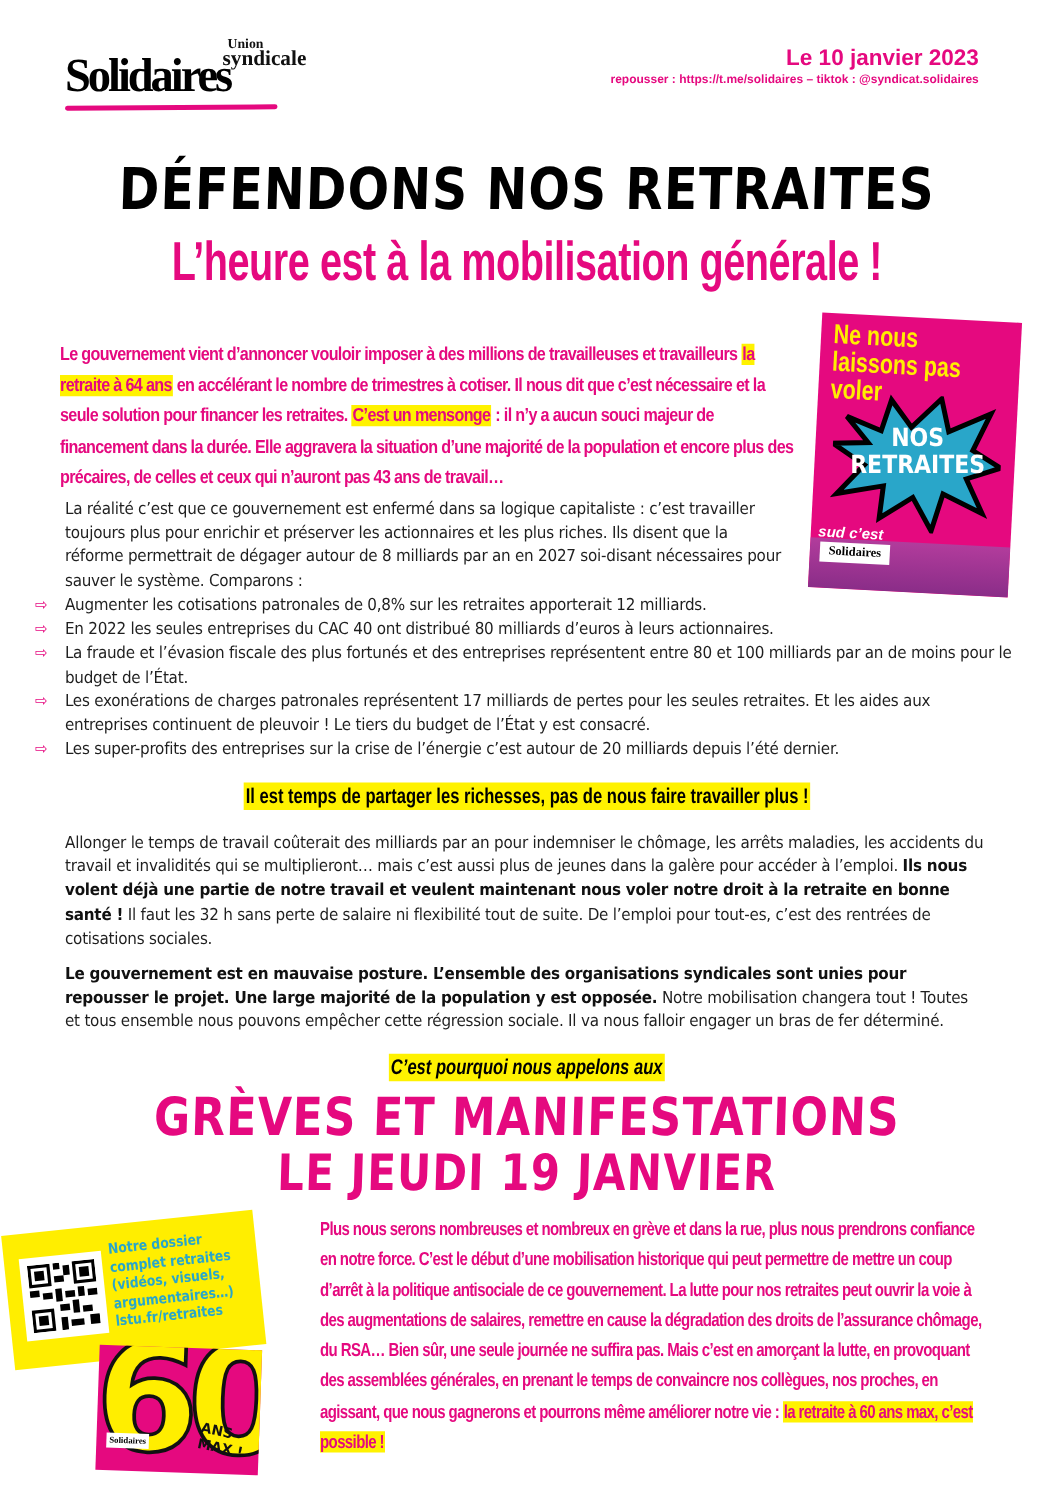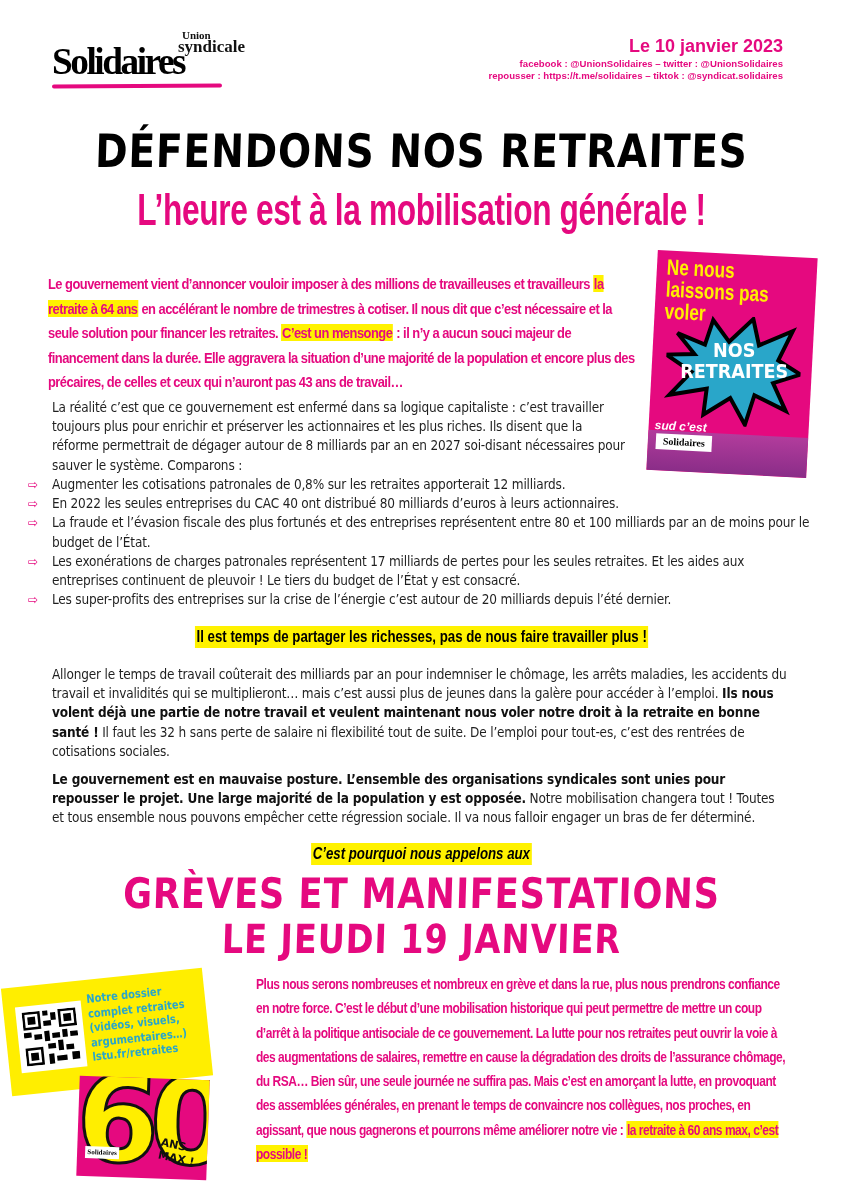--- a/index.html
+++ b/index.html
@@ -80,21 +80,20 @@
 
 <div class="logo">
   <span class="logo-union">Union</span>
   <span class="logo-syndicale">syndicale</span>
   <span class="logo-word">Solidaires</span>
   <div class="logo-underline"></div>
 </div>
 
 <div class="header-right">
   <div class="date">Le 10 janvier 2023</div>
-  <div class="social">facebook : @UnionSolidaires – twitter : @UnionSolidaires</div>
   <div class="social">repousser : https://t.me/solidaires – tiktok : @syndicat.solidaires</div>
 </div>
 
 <h1 class="title-main">DÉFENDONS NOS RETRAITES</h1>
 <h2 class="title-sub">L’heure est à la mobilisation générale !</h2>
 
 <p class="intro"><span>Le gouvernement vient d’annoncer vouloir imposer à des millions de travailleuses et travailleurs </span><span class="hl">la retraite à 64 ans</span><span> en accélérant le nombre de trimestres à cotiser. Il nous dit que c’est nécessaire et la seule solution pour financer les retraites. </span><span class="hl">C’est un mensonge</span><span> : il n’y a aucun souci majeur de financement dans la durée. Elle aggravera la situation d’une majorité de la population et encore plus des précaires, de celles et ceux qui n’auront pas 43 ans de travail…</span></p>
 
 <div class="poster">
   <div class="poster-headline">Ne nous laissons pas voler</div>

